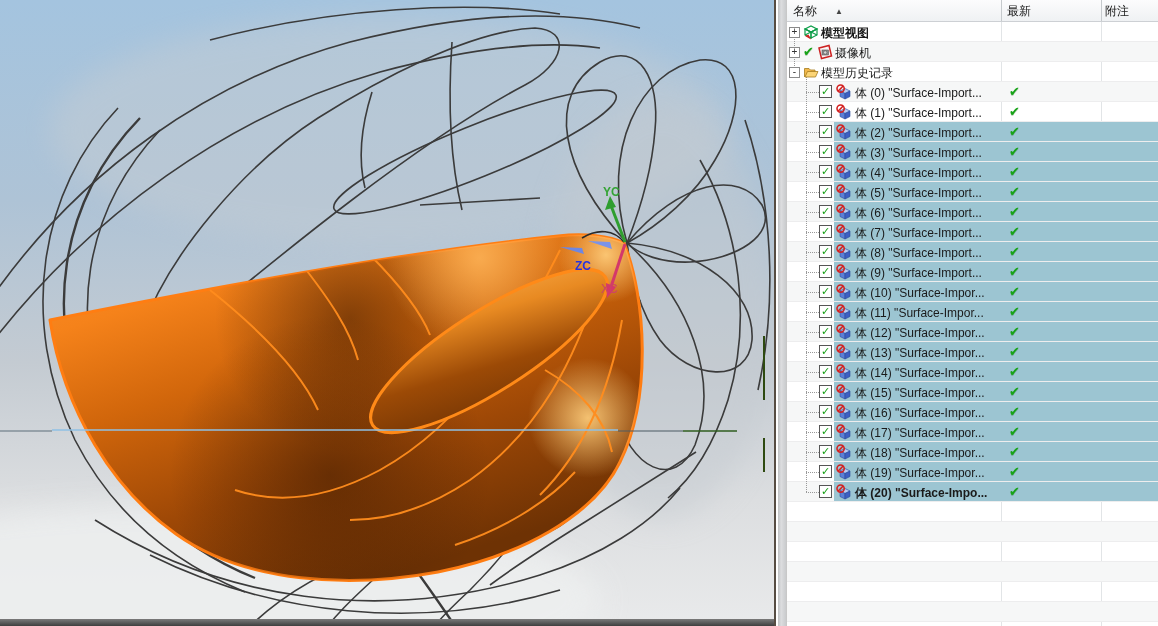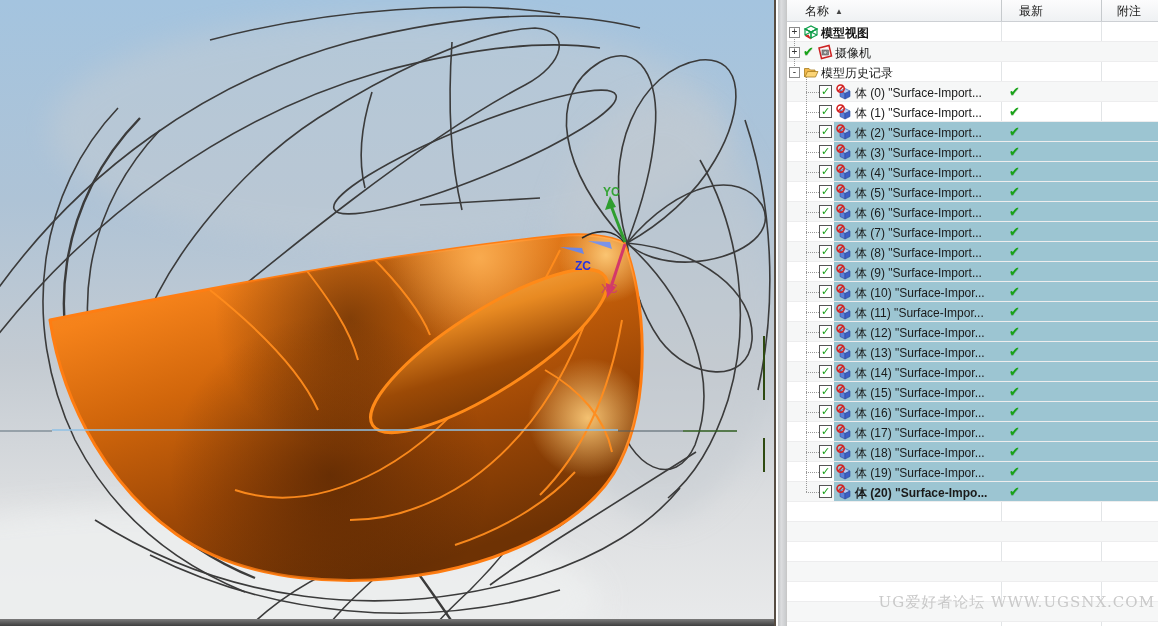--- a/index.html
+++ b/index.html
@@ -17,21 +17,21 @@
   
   #sash { position:absolute; left:778px; top:0; width:8px; height:626px;
     background:linear-gradient(90deg,#bfc1c3,#dcdddf 40%,#c9cbcd); cursor:ew-resize; }
 
   
   #panel { position:absolute; left:786px; top:0; width:372px; height:626px;
     background:#fff; border-left:1px solid #c8c8c8; font-size:12px; color:#1a1a1a; }
   .col-line { position:absolute; top:0; bottom:0; width:1px; background:#e2e5e7; z-index:4; }
   #panel-header { position:absolute; left:0; top:0; right:0; height:22px;
     background:linear-gradient(#fcfcfd,#eff1f3); border-bottom:1px solid #cdd0d4; z-index:6; }
-  #panel-header .hcell { position:absolute; top:3px; color:#222;margin-left:12px; }
+  #panel-header .hcell { position:absolute; top:3px; color:#222; }
   #panel-header .hline { position:absolute; top:0; bottom:0; width:1px; background:#c6cacd; }
   .sort-arrow { position:absolute; top:7px; font-size:8px; color:#444; }
 
   #rows { position:absolute; left:0; top:22px; right:0; bottom:0; z-index:5; }
   .row { position:absolute; left:0; right:0; height:20px; }
   .row.alt { background:#f6f7f7; }
   .row .hl { position:absolute; left:47px; right:0; top:0; bottom:0;
     background:#9cc5d2; border-bottom:1px solid rgba(255,255,255,.45); }
   .row .sep { position:absolute; left:0; right:0; bottom:0; height:1px; background:#ededee; }
   .tree-vline { position:absolute; width:0; border-left:1px dotted #999; }
@@ -574,15 +574,14 @@
           <div class="sep"></div>
         </div>
         <div class="row alt" style="top: 580px;">
           <div class="sep"></div>
         </div>
         <div class="row" style="top: 600px;"></div>
         <div class="tree-vline" style="left: 7px; top: 10px; height: 40px;"></div>
         <div class="tree-vline" style="left: 19px; top: 50px; height: 420px;"></div>
       </div>
 
-    <div id="watermark">UG爱好者论坛 WWW.UGSNX.COM</div>
   </div>
 </div>
 
 </body></html>

